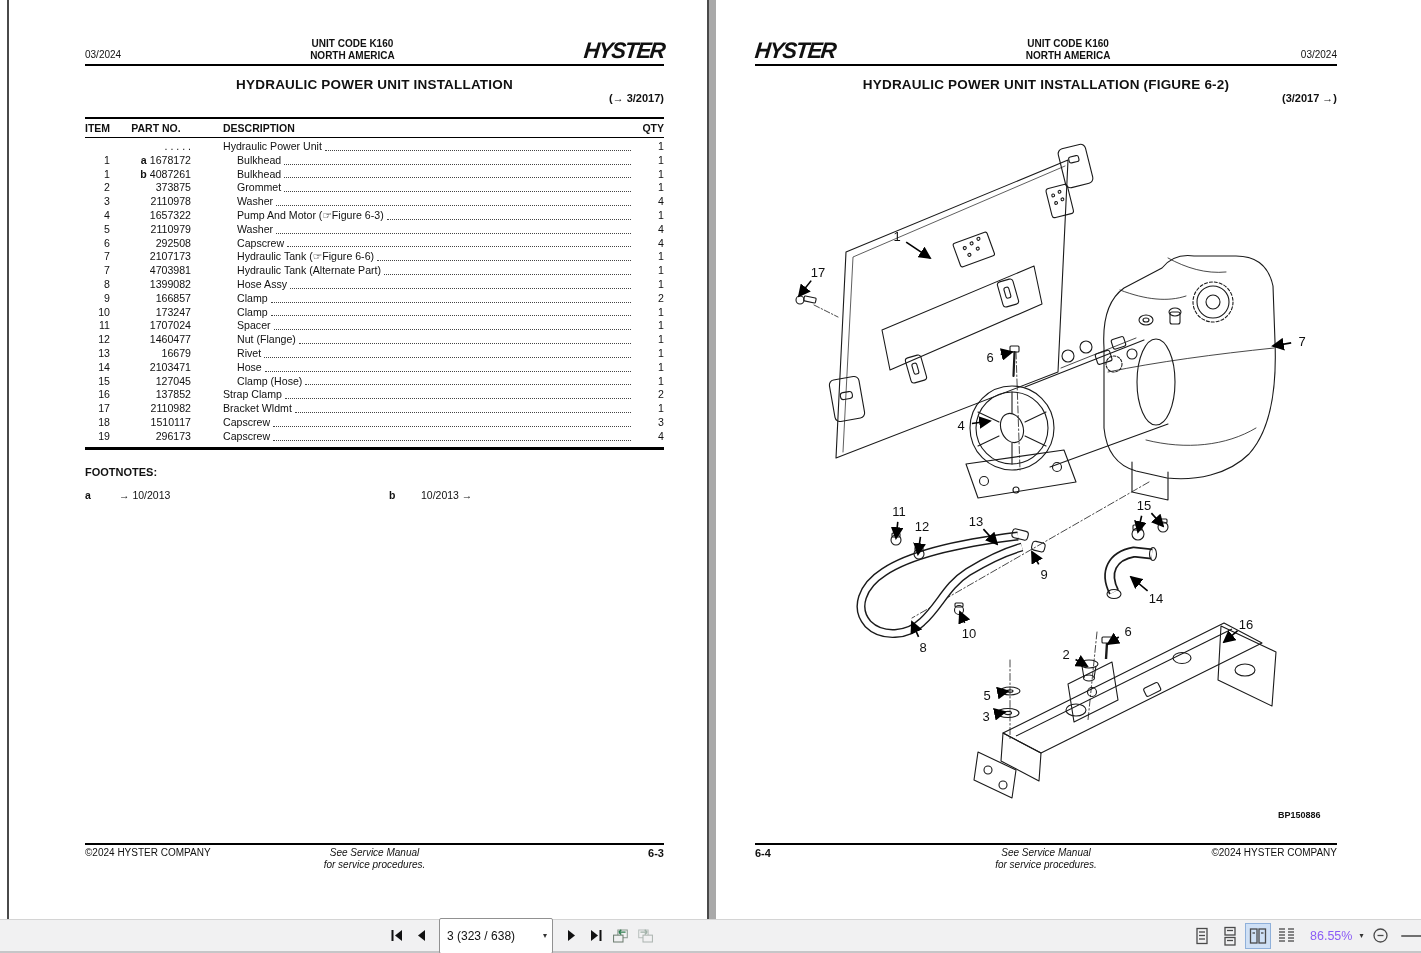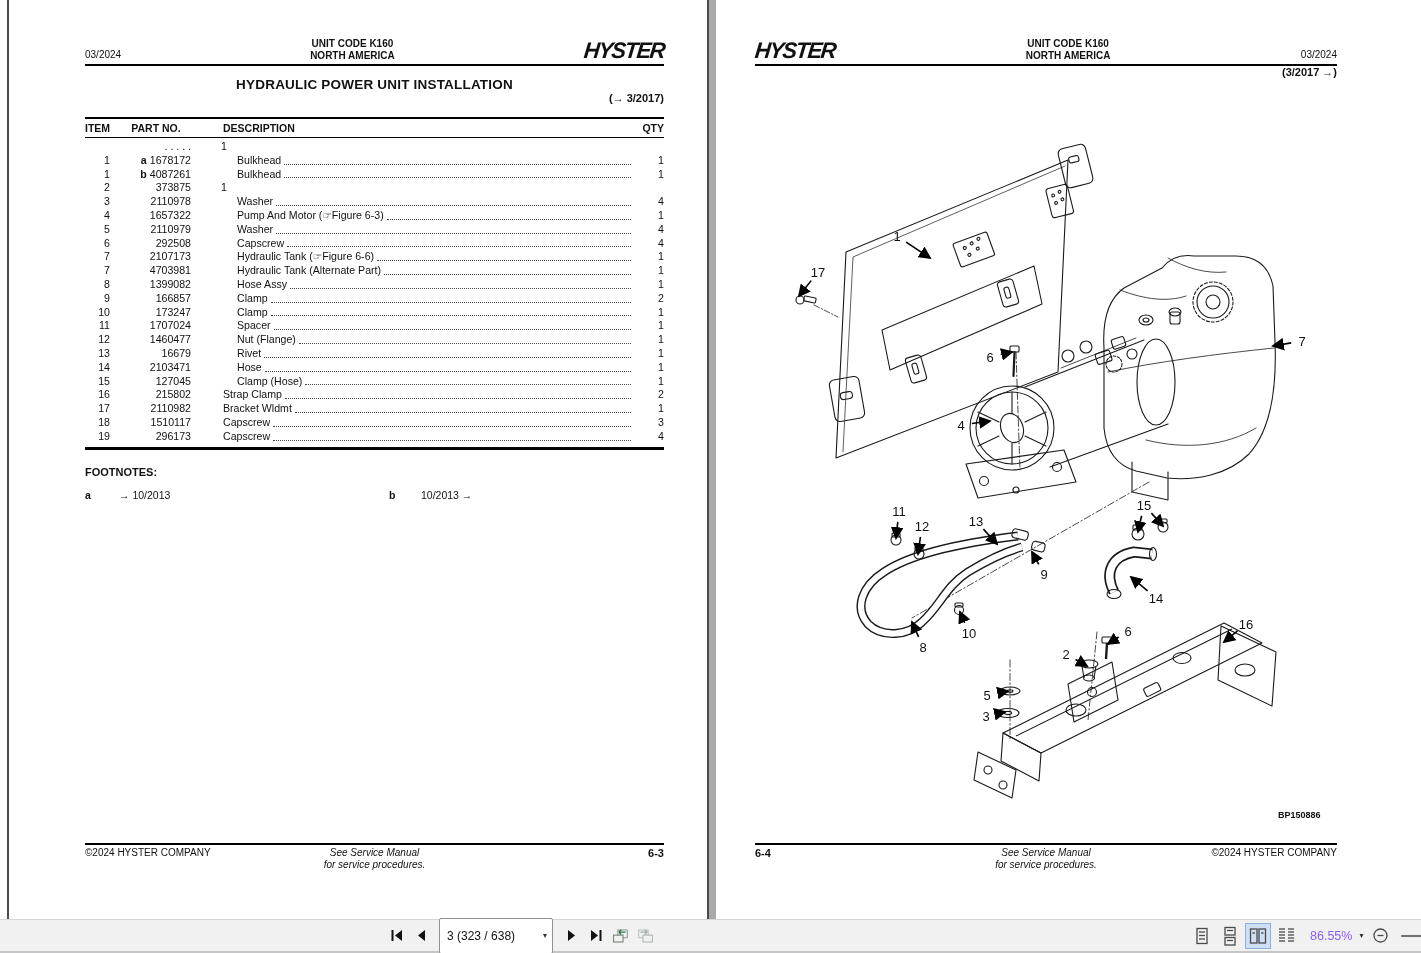--- a/index.html
+++ b/index.html
@@ -112,20 +112,24 @@
             <span class="c-desc">DESCRIPTION</span>
             <span class="c-qty">QTY</span>
           </div>
           <div class="tbody">
               <div class="trow">
                 <span class="c-item"></span>
                 <span class="c-part">
                   <span class="pfx"></span>
                   <span>. . . . .</span>
                 </span>
+                <span class="c-desc">
+                  <span>Hydraulic Power Unit</span>
+                  <span class="dots"></span>
+                </span>
                 <span class="c-qty">1</span>
               </div>
               <div class="trow">
                 <span class="c-item">1</span>
                 <span class="c-part">
                   <span class="pfx">a</span>
                   <span>1678172</span>
                 </span>
                 <span class="c-desc ind1">
                   <span>Bulkhead</span>
@@ -144,20 +148,24 @@
                   <span class="dots"></span>
                 </span>
                 <span class="c-qty">1</span>
               </div>
               <div class="trow">
                 <span class="c-item">2</span>
                 <span class="c-part">
                   <span class="pfx"></span>
                   <span>373875</span>
                 </span>
+                <span class="c-desc ind1">
+                  <span>Grommet</span>
+                  <span class="dots"></span>
+                </span>
                 <span class="c-qty">1</span>
               </div>
               <div class="trow">
                 <span class="c-item">3</span>
                 <span class="c-part">
                   <span class="pfx"></span>
                   <span>2110978</span>
                 </span>
                 <span class="c-desc ind1">
                   <span>Washer</span>
@@ -318,21 +326,21 @@
                 <span class="c-desc ind1">
                   <span>Clamp (Hose)</span>
                   <span class="dots"></span>
                 </span>
                 <span class="c-qty">1</span>
               </div>
               <div class="trow">
                 <span class="c-item">16</span>
                 <span class="c-part">
                   <span class="pfx"></span>
-                  <span>215802</span>
+                  <span>137852</span>
                 </span>
                 <span class="c-desc">
                   <span>Strap Clamp</span>
                   <span class="dots"></span>
                 </span>
                 <span class="c-qty">2</span>
               </div>
               <div class="trow">
                 <span class="c-item">17</span>
                 <span class="c-part">
@@ -399,20 +407,21 @@
     <div class="page page-right">
       <div class="content">
         <div class="page-header">
           <span class="hyster-logo">HYSTER</span>
           <span class="hdr-center">
             <span>UNIT CODE K160</span><br>
             <span>NORTH AMERICA</span>
           </span>
           <span class="hdr-date">03/2024</span>
         </div>
+        <div class="page-title">HYDRAULIC POWER UNIT INSTALLATION (FIGURE 6-2)</div>
         <div class="page-revision">(3/2017 →)</div>
 
         <div class="page-footer">
           <span class="pf-left pf-pageno">6-4</span>
           <span class="pf-center">
             <span>See Service Manual</span><br>
             <span>for service procedures.</span>
           </span>
           <span class="pf-right">©2024 HYSTER COMPANY</span>
         </div>

